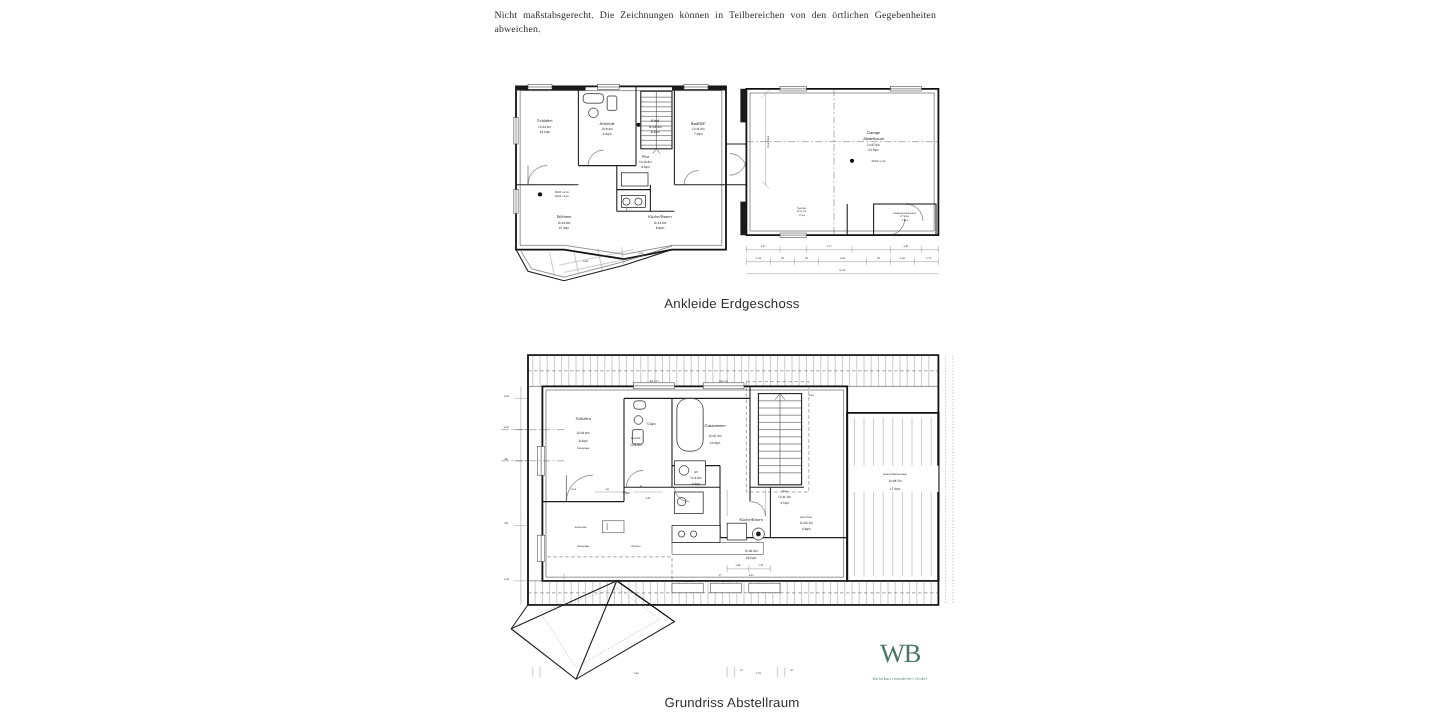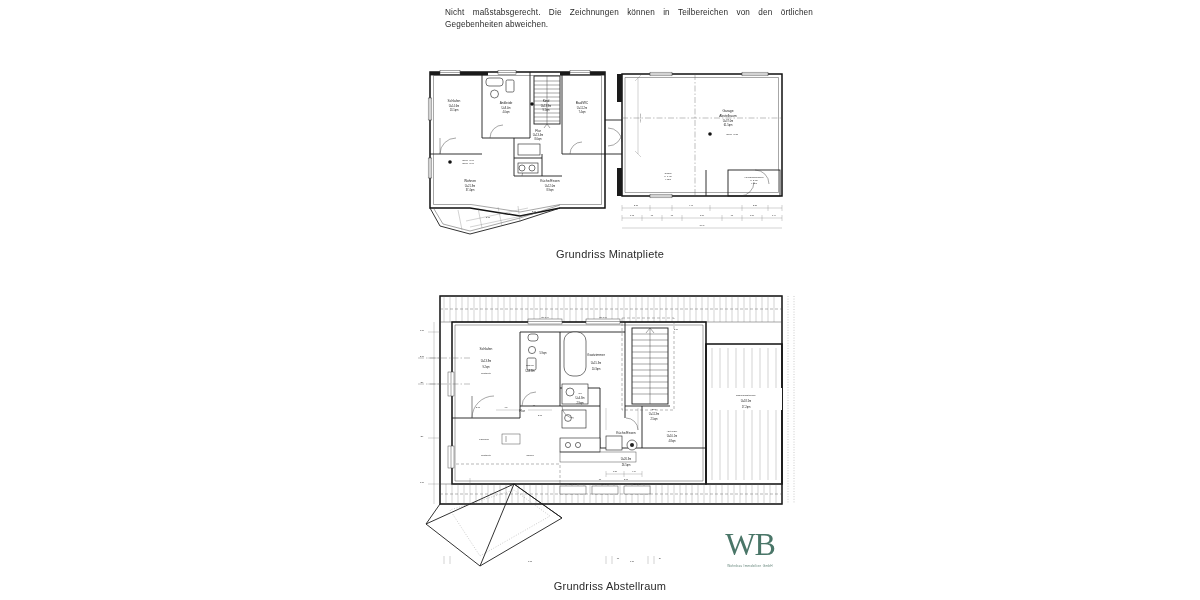--- a/index.html
+++ b/index.html
@@ -18,28 +18,29 @@
   }
 
   .page {
     position: absolute;
     inset: 0;
   }
 
   
   .disclaimer {
     position: absolute;
-    left: 445px;
+    left: 412px;
     top: 7px;
     width: 368px;
     font-size: 8.2px;
     line-height: 12.2px;
     text-align: justify;
     color: #2b2b2b;
     letter-spacing: 0.15px;
+    font-family: Liberation Serif, serif;
   }
 
   
   .plan-block {
     position: absolute;
   }
   #plan-eg  { left: 410px; top: 58px;  width: 400px; height: 215px; }
   #plan-dg  { left: 410px; top: 288px; width: 400px; height: 312px; }
 
   .plan-canvas {
@@ -67,21 +68,21 @@
   
   .logo {
     position: absolute;
     left: 712px;
     top: 528px;
     width: 76px;
     text-align: center;
   }
   .logo-mark {
     font-family: "Liberation Serif", serif;
-    font-size: 32px;
+    font-size: 22px;
     line-height: 33px;
     letter-spacing: -1px;
     color: #4a7668;
   }
   .logo-sub {
     margin-top: 3px;
     font-size: 3.1px;
     line-height: 5px;
     letter-spacing: 0.3px;
     color: #5d7f74;
@@ -294,21 +295,21 @@
         <text class="rt t-tiny" x="222" y="158">1.48</text>
         <text class="rt t-tiny" x="242" y="158">99</text>
         <text class="rt t-tiny" x="262" y="158">99</text>
         <text class="rt t-tiny" x="292" y="158">3.00</text>
         <text class="rt t-tiny" x="322" y="158">99</text>
         <text class="rt t-tiny" x="342" y="158">1.00</text>
         <text class="rt t-tiny" x="364" y="158">1.44</text>
         <text class="rt t-tiny" x="292" y="168">11.46</text>
       </svg>
     </div>
-    <div class="plan-caption">Grundriss Minatpliete</div>
+    <div class="plan-caption">Ankleide Erdgeschoss</div>
   </div>
 
   <div class="plan-block" id="plan-dg">
     <div class="plan-canvas">
       <svg viewBox="0 0 400 282" preserveAspectRatio="xMidYMid meet">
 
         <path class="w-heavy" d="M30 8 L372 8 L372 216 L30 216 Z"></path>
 
         <g class="w-thin">
           <line x1="30" y1="8" x2="372" y2="8"></line>

